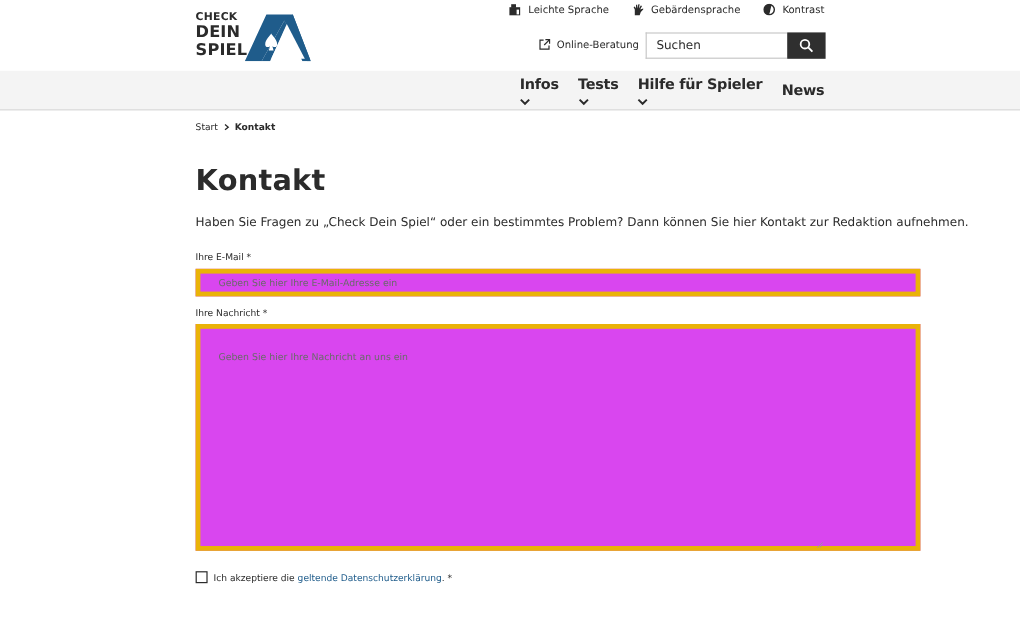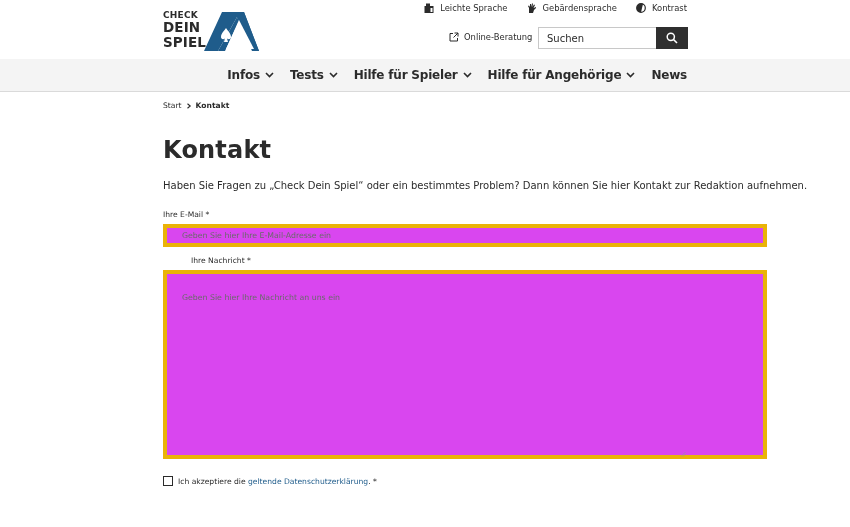--- a/index.html
+++ b/index.html
@@ -22,21 +22,21 @@
     .online svg { width: 10px; height: 10px; }
 
     .search { position: absolute; left: 538px; top: 27px; width: 150px; height: 22px; display: flex; }
     .search input { width: 118px; height: 22px; border: 1px solid #c8c8c8; border-right: none; padding: 0 8px; font-size: 10px; font-family: "DejaVu Sans", sans-serif; color: #333; outline: none; }
     .search input::placeholder { color: #2b2b2b; }
     .search button { width: 32px; height: 22px; background: #2f2f2f; border: none; display: flex; align-items: center; justify-content: center; cursor: pointer; }
 
     
     .nav { position: absolute; left: 0; top: 59px; width: 850px; height: 33px; background: #f4f4f4; border-bottom: 1px solid #dadada; }
     .nav-items { position: absolute; right: 163px; top: 0; height: 32px; display: flex; align-items: center; gap: 16px; }
-    .nav-item { display: flex; align-items: center; gap: 5px; font-size: 12px; font-weight: bold; color: #2b2b2b; cursor: pointer; white-space: nowrap; letter-spacing: -0.2px; }
+    .nav-item { display: flex; gap: 5px; font-size: 12px; font-weight: bold; color: #2b2b2b; cursor: pointer; white-space: nowrap; letter-spacing: -0.2px; flex-direction: column; }
     .nav-item svg { width: 9px; height: 6px; }
 
     
     .main { position: absolute; left: 163px; top: 92px; width: 525px; }
     .breadcrumb { position: absolute; top: 9px; left: 0; display: flex; align-items: center; gap: 4px; font-size: 7.6px; color: #2b2b2b; }
     .breadcrumb .current { font-weight: bold; }
     .breadcrumb svg { width: 6px; height: 6px; }
     .page-title { position: absolute; top: 44px; left: 0; font-size: 24px; font-weight: bold; color: #2b2b2b; letter-spacing: 0.2px; }
     .intro { position: absolute; top: 88px; left: 0; font-size: 10px; color: #2b2b2b; white-space: nowrap; }
 
@@ -128,47 +128,41 @@
           <polyline points="1,1 4.5,4.5 8,1" fill="none" stroke="#2b2b2b" stroke-width="1.6"></polyline>
         </svg>
     </a>
     <a class="nav-item">
       <span>Hilfe für Spieler</span>
       <svg viewBox="0 0 9 6">
           <polyline points="1,1 4.5,4.5 8,1" fill="none" stroke="#2b2b2b" stroke-width="1.6"></polyline>
         </svg>
     </a>
     <a class="nav-item">
-      <span>Hilfe für Angehörige</span>
-      <svg viewBox="0 0 9 6">
-          <polyline points="1,1 4.5,4.5 8,1" fill="none" stroke="#2b2b2b" stroke-width="1.6"></polyline>
-        </svg>
-    </a>
-    <a class="nav-item">
       <span>News</span>
     </a>
   </div>
 </nav>
 
 <main class="main">
   <div class="breadcrumb">
     <a>Start</a>
     <svg viewBox="0 0 6 6">
         <polyline points="1.5,0.8 4.2,3 1.5,5.2" fill="none" stroke="#2b2b2b" stroke-width="1.1"></polyline>
       </svg>
     <span class="current">Kontakt</span>
   </div>
 
   <h1 class="page-title">Kontakt</h1>
   <p class="intro">Haben Sie Fragen zu „Check Dein Spiel“ oder ein bestimmtes Problem? Dann können Sie hier Kontakt zur Redaktion aufnehmen.</p>
 
   <label class="label" style="top:118px;">Ihre E-Mail *</label>
   <input type="email" class="field email" placeholder="Geben Sie hier Ihre E-Mail-Adresse ein" style="">
 
-  <label class="label" style="top:164px;margin-left:28px;">Ihre Nachricht *</label>
+  <label class="label" style="top:164px;">Ihre Nachricht *</label>
   <textarea class="field" placeholder="Geben Sie hier Ihre Nachricht an uns ein" style=""></textarea>
   <svg class="resize-grip" viewBox="0 0 6 6">
       <line x1="1" y1="5.5" x2="5.5" y2="1" stroke="#999" stroke-width="0.7"></line>
       <line x1="3" y1="5.5" x2="5.5" y2="3" stroke="#999" stroke-width="0.7"></line>
     </svg>
 
   <div class="consent">
     <span class="checkbox"></span>
     <span><span>Ich akzeptiere die </span><a>geltende Datenschutzerklärung</a><span>. *</span></span>
   </div>

